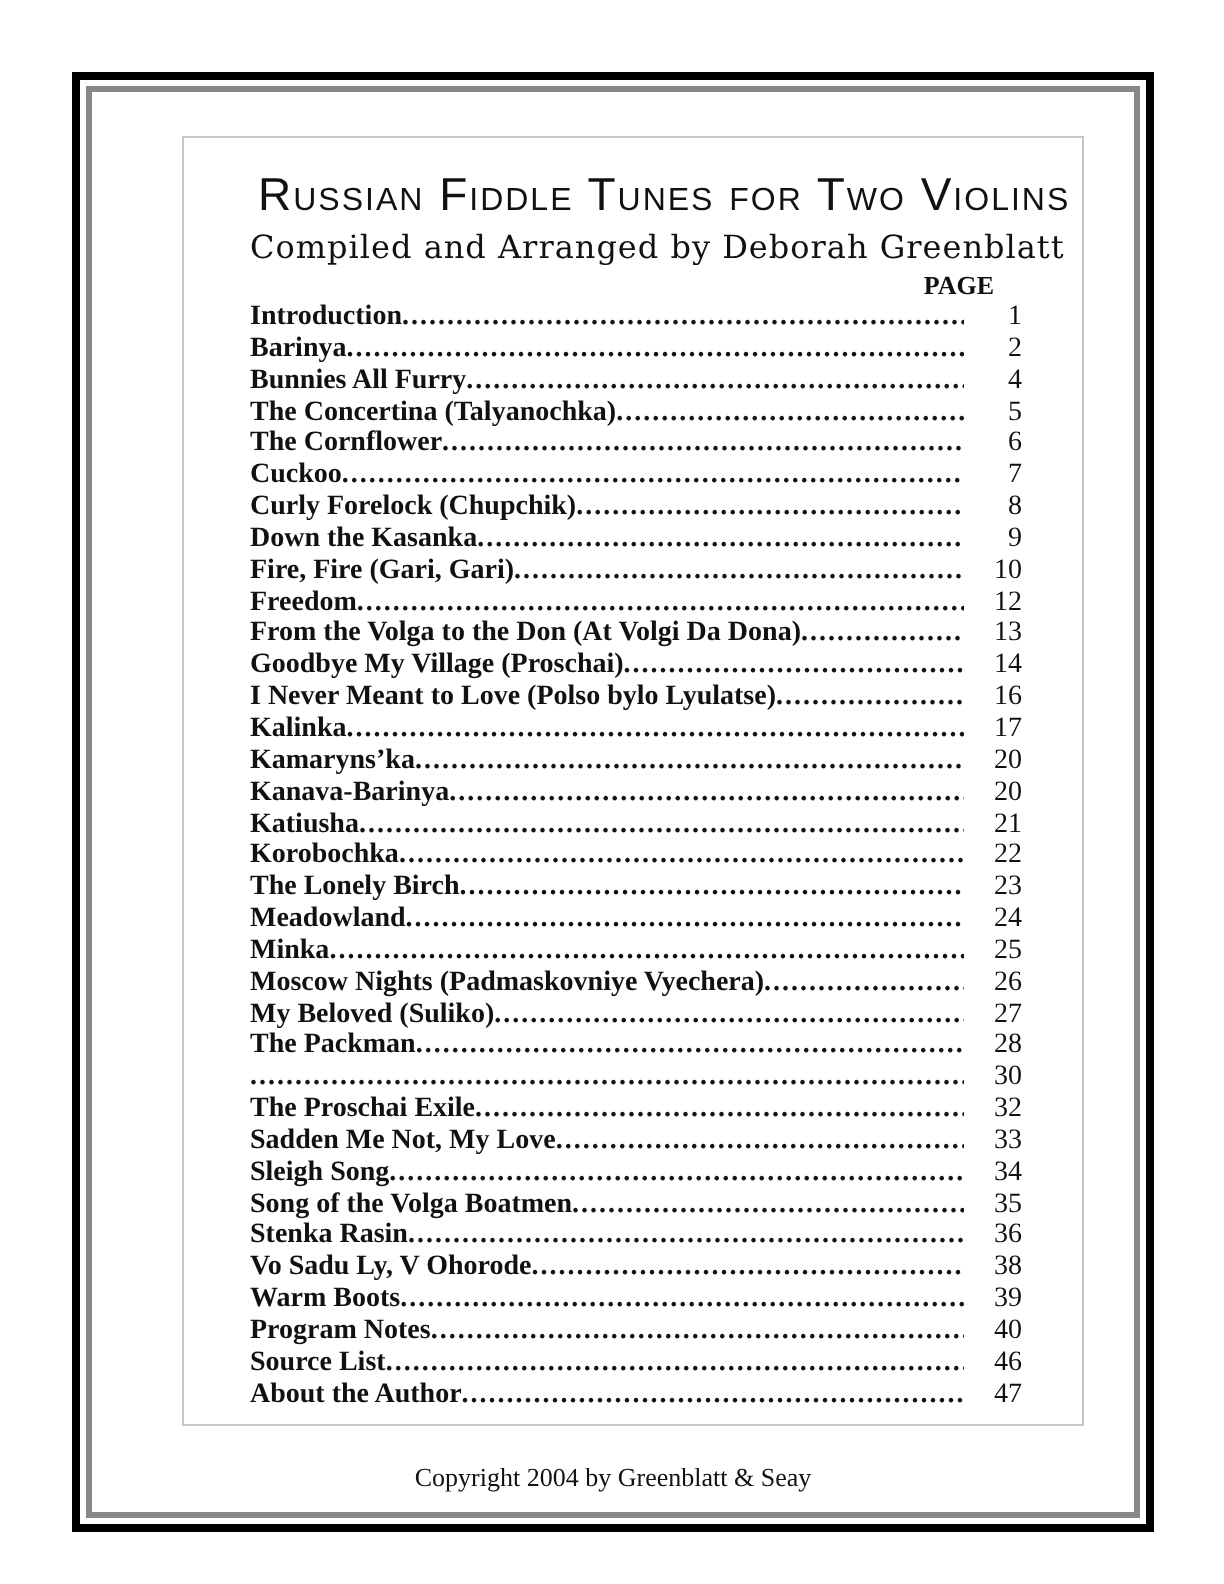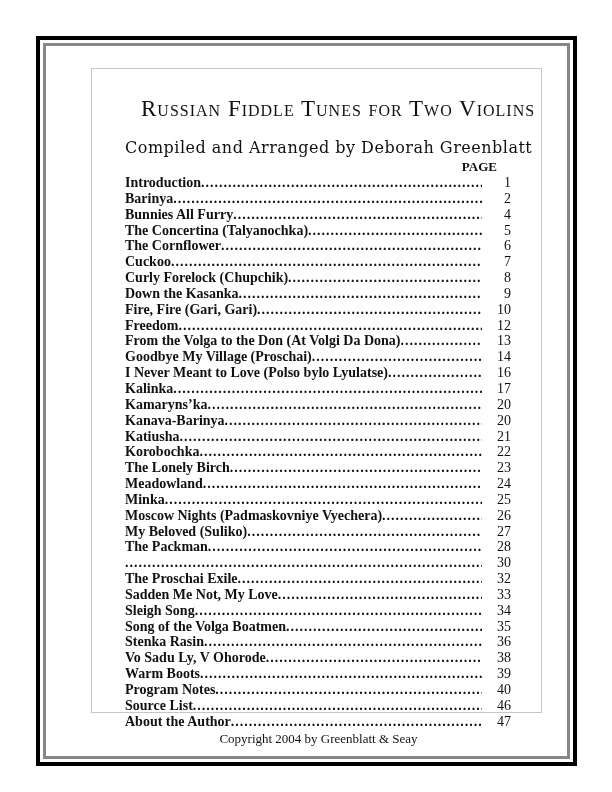--- a/index.html
+++ b/index.html
@@ -41,23 +41,23 @@
     position: absolute;
     left: 91px;
     top: 68px;
     width: 451px;
     height: 645px;
     box-sizing: border-box;
     border: 1px solid var(--box-border, #c6c6c6);
     padding: 11px 30px 0 33px;
   }
   .title {
-    margin: 16px;
+    margin: 4px;
     text-align: right;
-    font-family: Liberation Serif, serif;
+    font-family: Liberation Sans, sans-serif;
     font-variant: small-caps;
     font-weight: 500;
     font-size: 23px;
     line-height: 26px;
     letter-spacing: 1px;
     white-space: nowrap;
   }
   .subtitle {
     margin: 1px 0 0 0;
     text-align: right;
@@ -105,21 +105,20 @@
     font-weight: normal;
     padding-left: 3px;
   }
   .footer {
     position: absolute;
     left: 36px;
     width: 541px;
     top: 731px;
     text-align: center;
     font-size: 13px;
-    padding-left: 12px;
   }
 </style>
 </head>
 <body>
 
 <div class="sheet">
 
   <div class="frame-outer">
     <div class="frame-inner"></div>
   </div>

